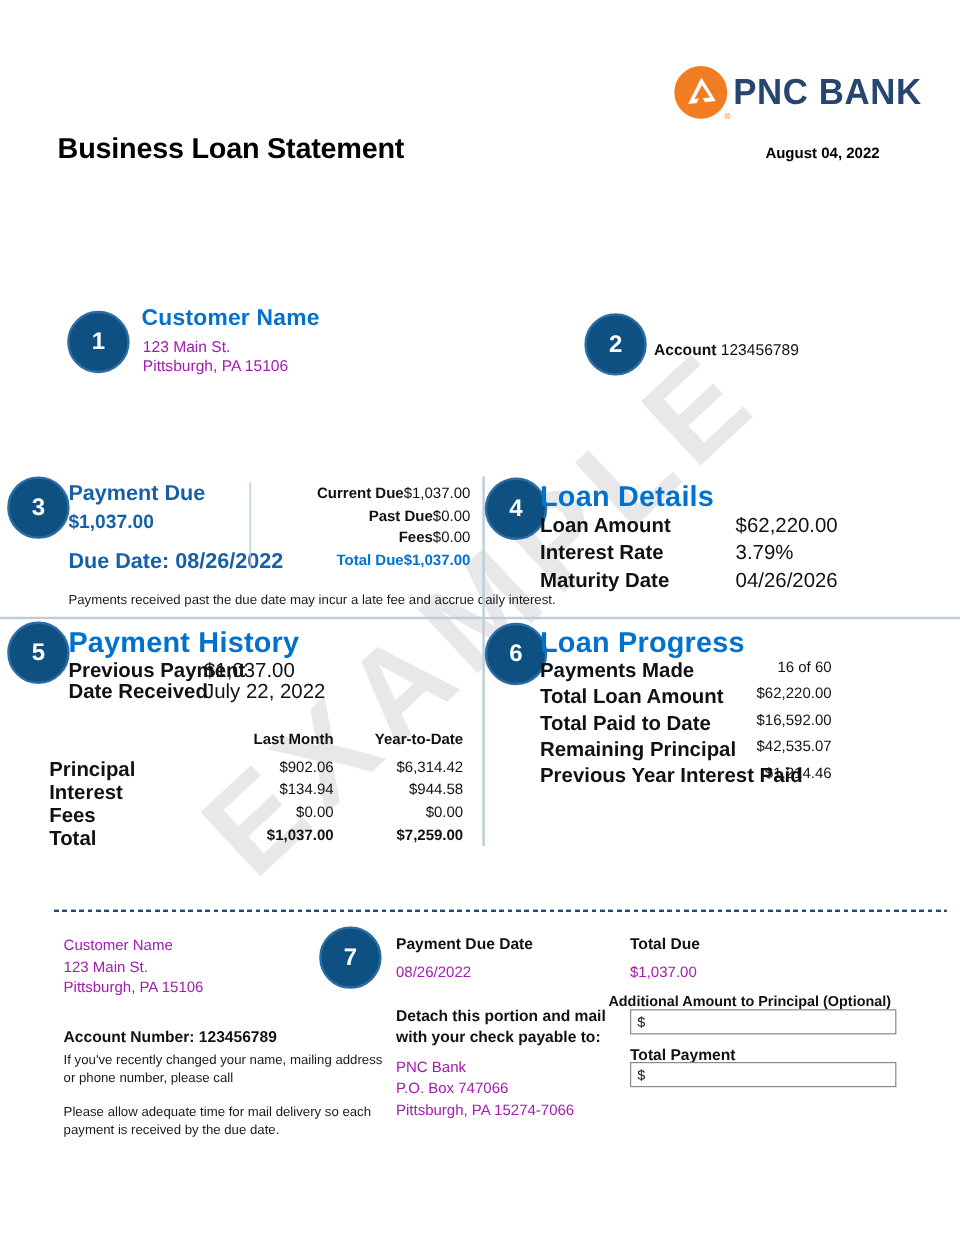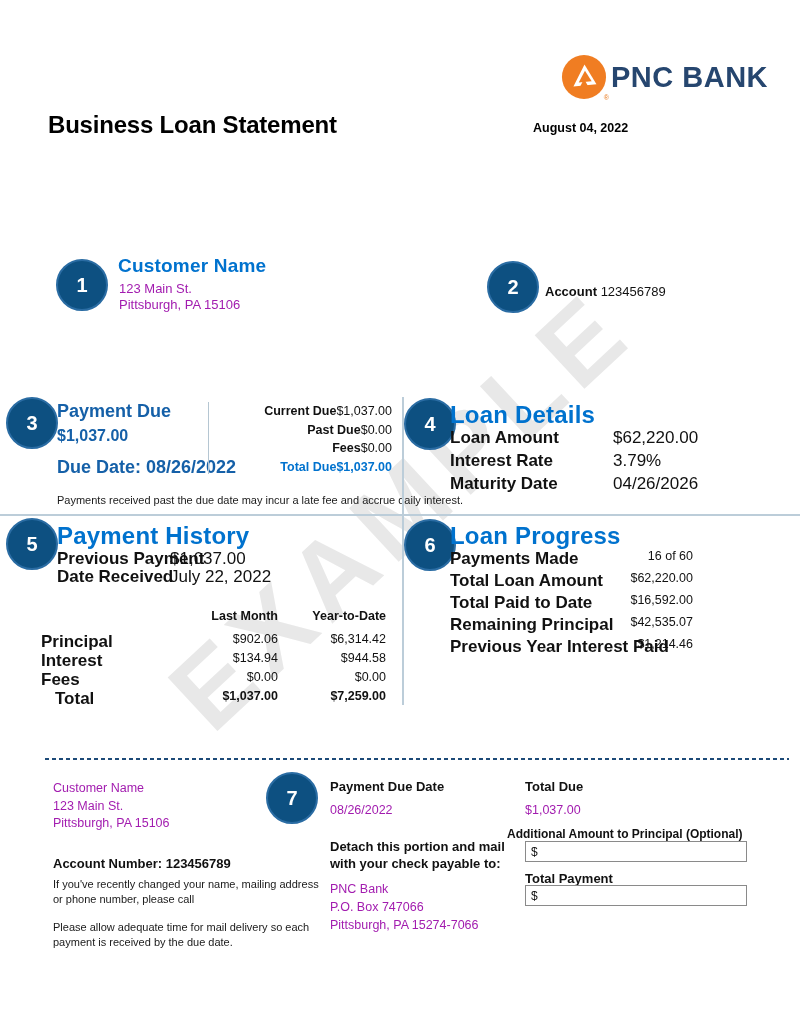--- a/index.html
+++ b/index.html
@@ -20,21 +20,21 @@
     color:#e8e8e8; white-space:nowrap; user-select:none;
   }
 
   
   .logo { position:absolute; left:561px; top:54px; display:flex; align-items:center; }
   .logo-mark { position:relative; width:46px; height:46px; }
   .logo-reg { position:absolute; right:-2px; bottom:-1px; font-size:7px; color:#e97c22; }
   .logo-text { font-size:29px; font-weight:bold; color:#26466f; letter-spacing:0.5px; margin-left:4px; transform:scaleY(1.04); }
 
   .doc-title { position:absolute; left:48px; top:111px; font-size:24px; font-weight:bold; letter-spacing:-0.2px; color:#000; }
-  .doc-date  { position:absolute; left:533px; top:121px; width:200px; font-size:12.5px; font-weight:bold; color:#000; }
+  .doc-date  { position:absolute; left:533px; top:121px; width:200px; text-align:right; font-size:12.5px; font-weight:bold; color:#000; }
 
   .step-circle {
     position:absolute; width:52px; height:52px; border-radius:50%;
     background:#0d5081; border:2px solid #2a6ca3; color:#fff;
     font-weight:bold; font-size:20px; display:flex; align-items:center; justify-content:center;
   }
 
   .sec-title { position:absolute; font-size:24px; font-weight:bold; color:#0072ce; letter-spacing:0.2px; }
   .pd-blue { color:#1560a8; font-weight:bold; }
   .txt { font-size:12.5px; color:#a21caf; }
@@ -159,21 +159,21 @@
   <div class="ra" style="left:268px; top:632px; width:118px;">$6,314.42</div>
 
   <div class="kv-row b" style="left:41px; top:651px;">Interest</div>
   <div class="ra" style="left:158px; top:651px; width:120px;">$134.94</div>
   <div class="ra" style="left:268px; top:651px; width:118px;">$944.58</div>
 
   <div class="kv-row b" style="left:41px; top:670px;">Fees</div>
   <div class="ra" style="left:158px; top:670px; width:120px;">$0.00</div>
   <div class="ra" style="left:268px; top:670px; width:118px;">$0.00</div>
 
-  <div class="kv-row b" style="left:41px; top:689px;margin-left:14px;">Total</div>
+  <div class="kv-row b" style="left:41px; top:689px;">Total</div>
   <div class="ra b" style="left:158px; top:689px; width:120px;">$1,037.00</div>
   <div class="ra b" style="left:268px; top:689px; width:118px;">$7,259.00</div>
 
   <div class="step-circle" style="left:404px; top:519px;">6</div>
   <div class="sec-title" style="left:450px; top:522px;">Loan Progress</div>
 
   <div class="kv-row b" style="left:450px; top:549px;">Payments Made</div>
   <div class="ra" style="left:540px; top:549px; width:153px;">16 of 60</div>
 
   <div class="kv-row b" style="left:450px; top:571px;">Total Loan Amount</div>

